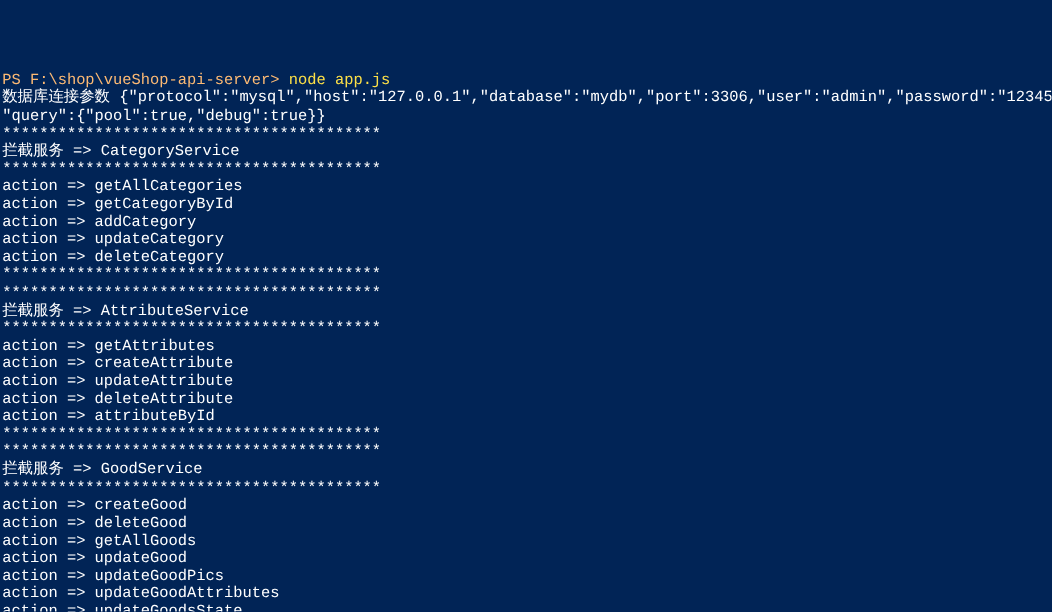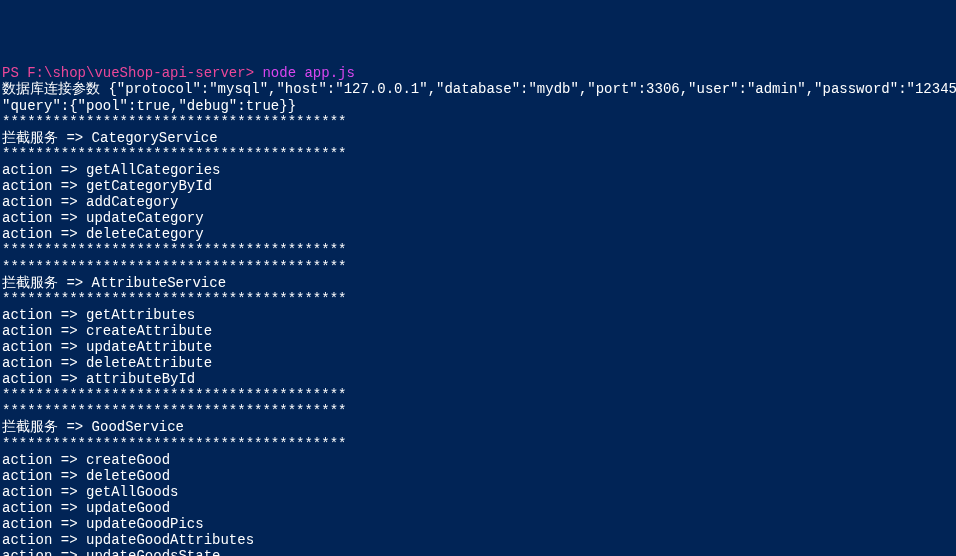--- a/index.html
+++ b/index.html
@@ -16,24 +16,24 @@
       width: 956px;
       height: 556px;
       padding: 1px 2px;
       overflow: hidden;
       white-space: pre;
     }
     .terminal-line {
       display: block;
     }
     .prompt {
-      color: #ec4899;
+      color: #fdba74;
     }
     .command {
-      color: #d946ef;
+      color: #fde047;
     }
   </style>
 </head>
 <body>
 
 
 
 <div><span class="terminal-line"><span class="prompt">PS F:\shop\vueShop-api-server&gt; </span><span class="command">node app.js</span></span><span class="terminal-line">数据库连接参数 {"protocol":"mysql","host":"127.0.0.1","database":"mydb","port":3306,"user":"admin","password":"123456",</span><span class="terminal-line">"query":{"pool":true,"debug":true}}</span><span class="terminal-line">*****************************************</span><span class="terminal-line">拦截服务 =&gt; CategoryService</span><span class="terminal-line">*****************************************</span><span class="terminal-line">action =&gt; getAllCategories</span><span class="terminal-line">action =&gt; getCategoryById</span><span class="terminal-line">action =&gt; addCategory</span><span class="terminal-line">action =&gt; updateCategory</span><span class="terminal-line">action =&gt; deleteCategory</span><span class="terminal-line">*****************************************</span><span class="terminal-line"></span><span class="terminal-line">*****************************************</span><span class="terminal-line">拦截服务 =&gt; AttributeService</span><span class="terminal-line">*****************************************</span><span class="terminal-line">action =&gt; getAttributes</span><span class="terminal-line">action =&gt; createAttribute</span><span class="terminal-line">action =&gt; updateAttribute</span><span class="terminal-line">action =&gt; deleteAttribute</span><span class="terminal-line">action =&gt; attributeById</span><span class="terminal-line">*****************************************</span><span class="terminal-line"></span><span class="terminal-line">*****************************************</span><span class="terminal-line">拦截服务 =&gt; GoodService</span><span class="terminal-line">*****************************************</span><span class="terminal-line">action =&gt; createGood</span><span class="terminal-line">action =&gt; deleteGood</span><span class="terminal-line">action =&gt; getAllGoods</span><span class="terminal-line">action =&gt; updateGood</span><span class="terminal-line">action =&gt; updateGoodPics</span><span class="terminal-line">action =&gt; updateGoodAttributes</span><span class="terminal-line">action =&gt; updateGoodsState</span></div>
 
 

